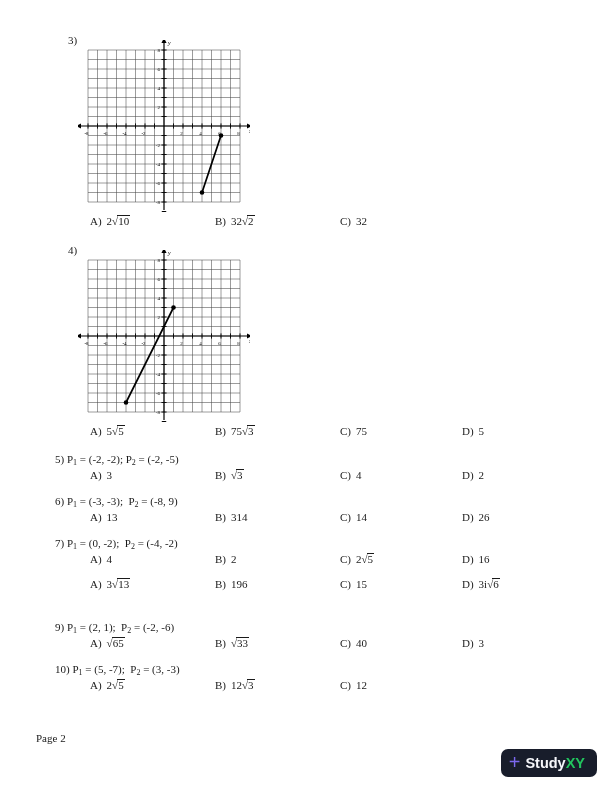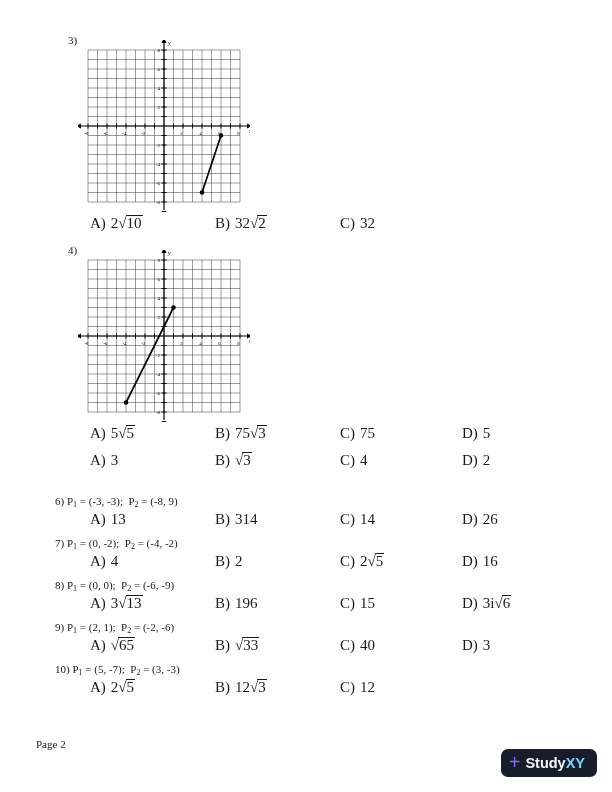--- a/index.html
+++ b/index.html
@@ -9,35 +9,35 @@
   #problems { padding-top:32px; }
 
   
   .gp { position:relative; padding-left:68px; margin-bottom:12px; }
   .gp .pnum { position:absolute; left:68px; top:2px; font-size:11px; }
   .gp .gwrap { margin-left:10px; padding-top:8px; }
   svg.graph { display:block; }
 
   
   .choices { display:grid; grid-template-columns:125px 125px 122px 1fr;
-             font-size:15px; margin-top:3px; height:15px; }
+             font-size:11px; margin-top:3px; height:15px; }
   .gp .choices { margin-left:22px; }
   .tp .choices { margin-left:35px; }
   .choice { white-space:pre; }
   .clabel { margin-right:5px; }
   .sq { letter-spacing:-1px; }
   .rad { border-top:1px solid #1a1a1a; padding:0 1px; line-height:1; display:inline-block; }
 
   
   .tp { margin-left:55px; margin-top:8px; height:34px; }
   .stmt { font-size:11px; white-space:pre; line-height:14px; }
   sub.psub { font-size:8px; vertical-align:-2px; line-height:0; }
 
   
-  .page-footer { position:absolute; left:36px; top:732px; font-size:11px;margin-top:6px; }
+  .page-footer { position:absolute; left:36px; top:732px; font-size:11px; }
   .brand-badge { position:absolute; right:15px; top:749px; height:28px; padding:0 12px 0 8px;
                  border-radius:7px; display:flex; align-items:center; }
   .brand-plus { font-family:"Liberation Sans", sans-serif; font-size:20px; font-weight:300;
                 margin-right:5px; line-height:1; position:relative; top:-1px; }
   .brand-text { font-family:"Liberation Sans", sans-serif; font-size:14.5px; font-weight:bold; }
 </style>
 </head>
 <body>
 
 <div class="sheet">
@@ -247,20 +247,21 @@
           </svg>
         </div>
         <div class="choices">
           <span class="choice"><span class="clabel">A)</span><span class="cval">5<span class="sq">√</span><span class="rad">5</span></span></span>
           <span class="choice"><span class="clabel">B)</span><span class="cval">75<span class="sq">√</span><span class="rad">3</span></span></span>
           <span class="choice"><span class="clabel">C)</span><span class="cval">75</span></span>
           <span class="choice"><span class="clabel">D)</span><span class="cval">5</span></span>
         </div>
       </div>
       <div class="tp">
+        <div class="stmt">5) P<sub class="psub">1</sub> = (-2, -2); P<sub class="psub">2</sub> = (-2, -5)</div>
         <div class="choices">
           <span class="choice"><span class="clabel">A)</span><span class="cval">3</span></span>
           <span class="choice"><span class="clabel">B)</span><span class="cval"><span class="sq">√</span><span class="rad">3</span></span></span>
           <span class="choice"><span class="clabel">C)</span><span class="cval">4</span></span>
           <span class="choice"><span class="clabel">D)</span><span class="cval">2</span></span>
         </div>
       </div>
       <div class="tp">
         <div class="stmt">6) P<sub class="psub">1</sub> = (-3, -3);  P<sub class="psub">2</sub> = (-8, 9)</div>
         <div class="choices">
@@ -273,21 +274,20 @@
       <div class="tp">
         <div class="stmt">7) P<sub class="psub">1</sub> = (0, -2);  P<sub class="psub">2</sub> = (-4, -2)</div>
         <div class="choices">
           <span class="choice"><span class="clabel">A)</span><span class="cval">4</span></span>
           <span class="choice"><span class="clabel">B)</span><span class="cval">2</span></span>
           <span class="choice"><span class="clabel">C)</span><span class="cval">2<span class="sq">√</span><span class="rad">5</span></span></span>
           <span class="choice"><span class="clabel">D)</span><span class="cval">16</span></span>
         </div>
       </div>
       <div class="tp">
-        <div class="stmt">8) P<sub class="psub">1</sub> = (0, 0);  P<sub class="psub">2</sub> = (-6, -9)</div>
         <div class="choices">
           <span class="choice"><span class="clabel">A)</span><span class="cval">3<span class="sq">√</span><span class="rad">13</span></span></span>
           <span class="choice"><span class="clabel">B)</span><span class="cval">196</span></span>
           <span class="choice"><span class="clabel">C)</span><span class="cval">15</span></span>
           <span class="choice"><span class="clabel">D)</span><span class="cval">3i<span class="sq">√</span><span class="rad">6</span></span></span>
         </div>
       </div>
       <div class="tp">
         <div class="stmt">9) P<sub class="psub">1</sub> = (2, 1);  P<sub class="psub">2</sub> = (-2, -6)</div>
         <div class="choices">
@@ -304,15 +304,15 @@
           <span class="choice"><span class="clabel">B)</span><span class="cval">12<span class="sq">√</span><span class="rad">3</span></span></span>
           <span class="choice"><span class="clabel">C)</span><span class="cval">12</span></span>
         </div>
       </div>
     </div>
 
   <div class="page-footer">Page 2</div>
 
   <div class="brand-badge" style="background: rgb(24, 29, 43);">
     <span class="brand-plus" style="color: rgb(123, 104, 238);">+</span>
-    <span class="brand-text" style="color: rgb(245, 246, 250);"><span>Study</span><span id="brand-xy" style="color: #7dd3fc;">XY</span></span>
+    <span class="brand-text" style="color: rgb(245, 246, 250);"><span>Study</span><span id="brand-xy" style="color: #22c55e;">XY</span></span>
   </div>
 </div>
 
 </body></html>

